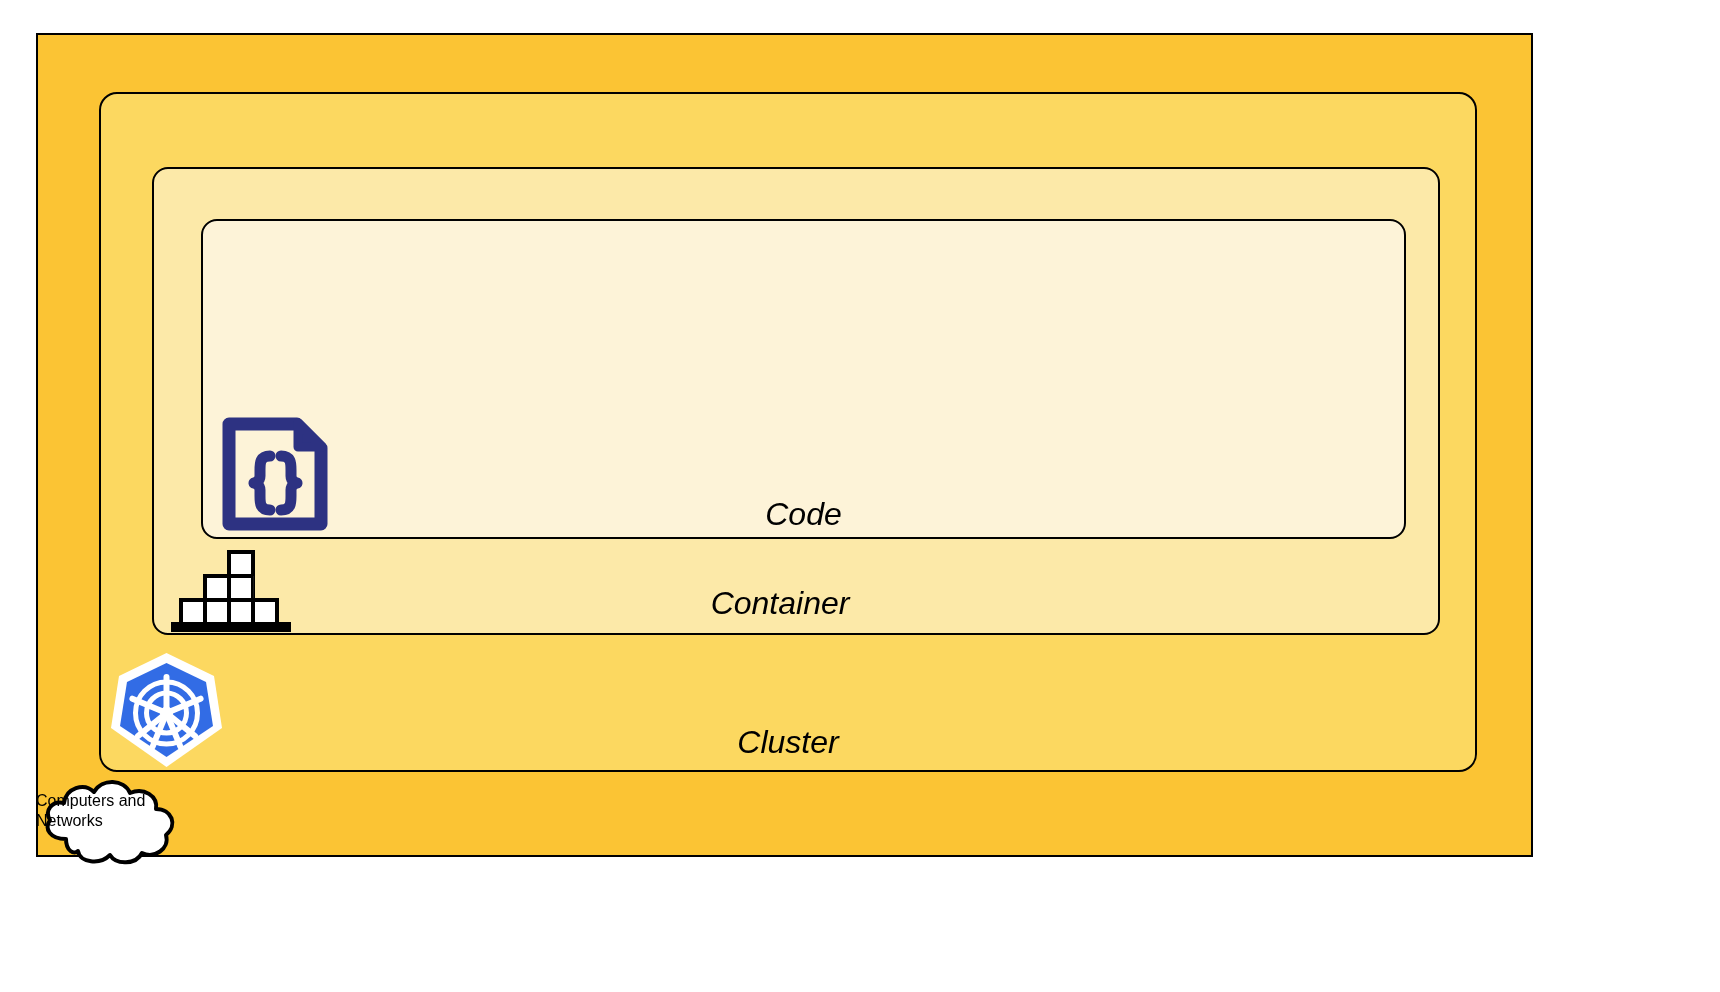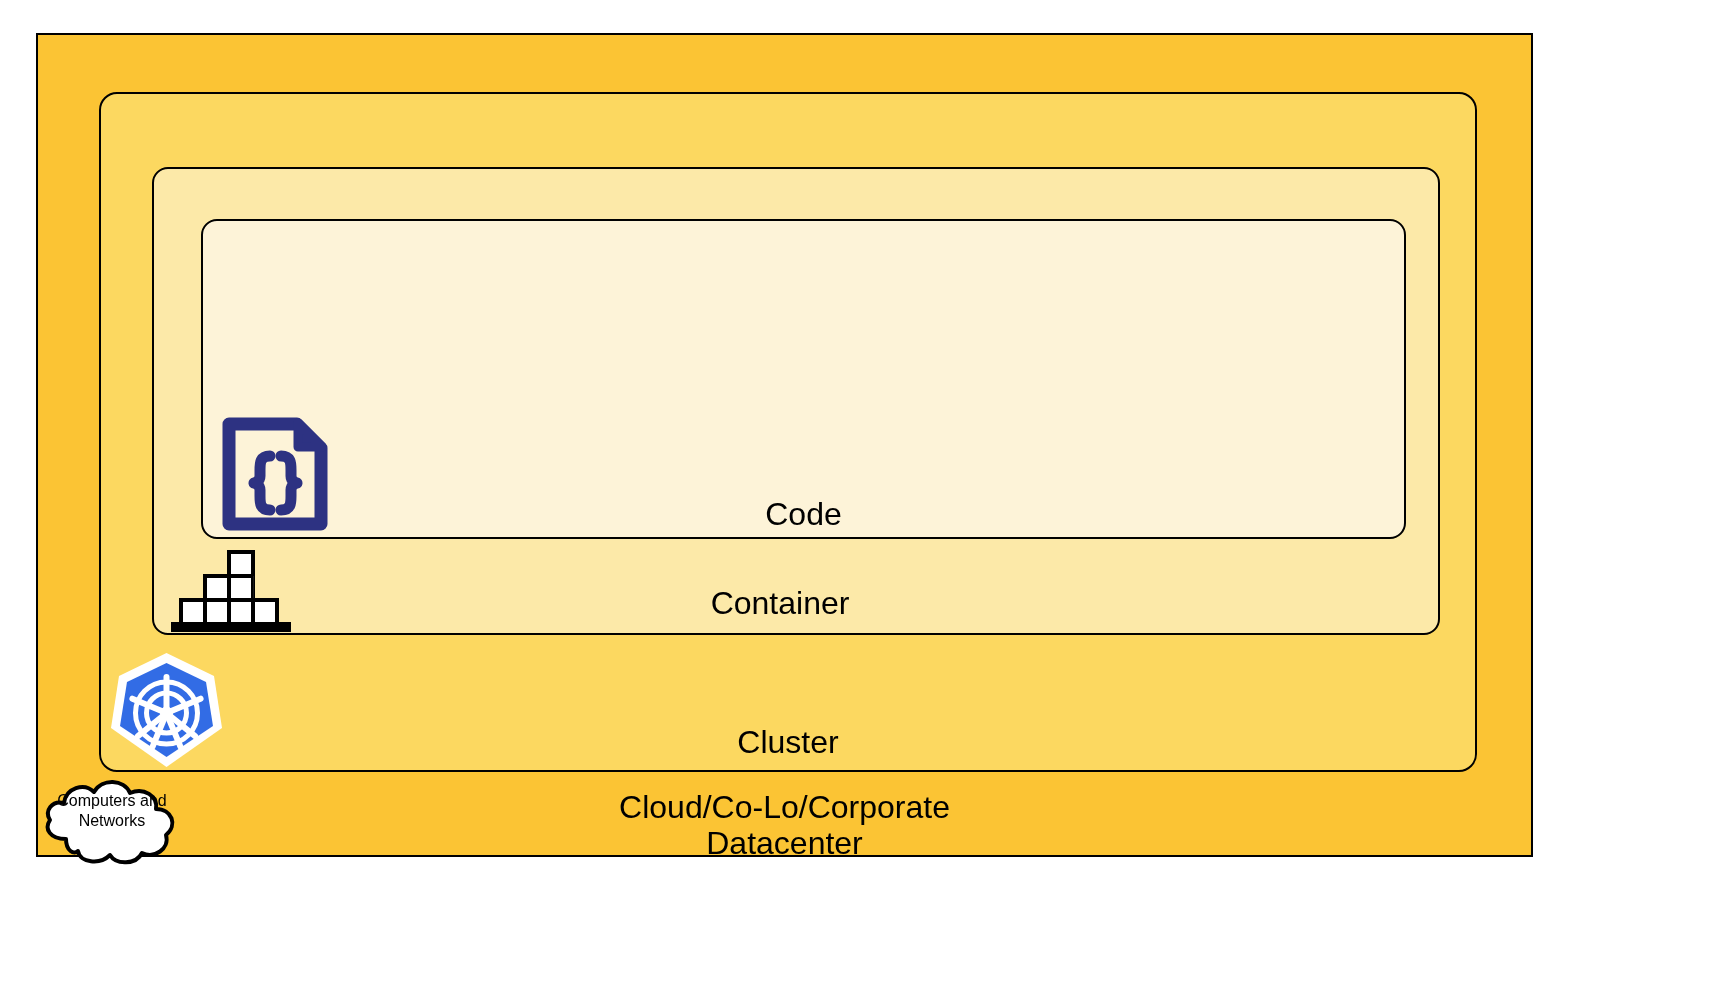--- a/index.html
+++ b/index.html
@@ -69,20 +69,21 @@
 
   
   .layer-label {
     position: absolute;
     color: #000000;
     font-size: 32px;
     line-height: 1.12;
     text-align: center;
     white-space: pre-line;
     font-family: "Liberation Sans", sans-serif;
+    font-style: italic;
   }
 
   #label-code {
     left: 201px;
     top: 497px;
     width: 1205px;
   }
 
   #label-container {
     left: 136px;
@@ -133,21 +134,20 @@
     top: 773px;
     width: 152px;
     height: 90px;
   }
 
   .cloud-text {
     position: absolute;
     left: 36px;
     top: 791px;
     width: 152px;
-    text-align: center;
     font-size: 16px;
     line-height: 1.25;
     color: #000000;
     white-space: pre-line;
     font-family: "Liberation Sans", sans-serif;
     pointer-events: none;
   }
 
   svg { display: block; overflow: visible; }
 </style>
@@ -163,22 +163,20 @@
   <div class="layer layer-container"></div>
 
   <div class="layer layer-code"></div>
 
   <div class="layer-label" id="label-code">Code</div>
 
   <div class="layer-label" id="label-container">Container</div>
 
   <div class="layer-label" id="label-cluster">Cluster</div>
 
-  <div class="layer-label" id="label-datacenter">Cloud/Co-Lo/Corporate
-Datacenter</div>
 
   <div class="icon-wrap" id="icon-code">
     <svg width="112" height="120" viewBox="0 0 112 120">
       <path d="M10 10 L78 10 L102 34 L102 110 L10 110 Z" fill="none" stroke="#2d3282" stroke-width="13" stroke-linejoin="round" stroke-linecap="round"></path>
       <path d="M79 9 L79 33 L103 33 Z" fill="#2d3282" stroke="#2d3282" stroke-width="9" stroke-linejoin="round"></path>
       <path d="M51 42 C41 42 41 49 41 56 L41 62 C41 68 35 69 35 69 C35 69 41 70 41 76 L41 82 C41 89 41 96 51 96" fill="none" stroke="#2d3282" stroke-width="11" stroke-linecap="round" stroke-linejoin="round"></path>
       <path d="M62 42 C72 42 72 49 72 56 L72 62 C72 68 78 69 78 69 C78 69 72 70 72 76 L72 82 C72 89 72 96 62 96" fill="none" stroke="#2d3282" stroke-width="11" stroke-linecap="round" stroke-linejoin="round"></path>
     </svg>
   </div>
 

